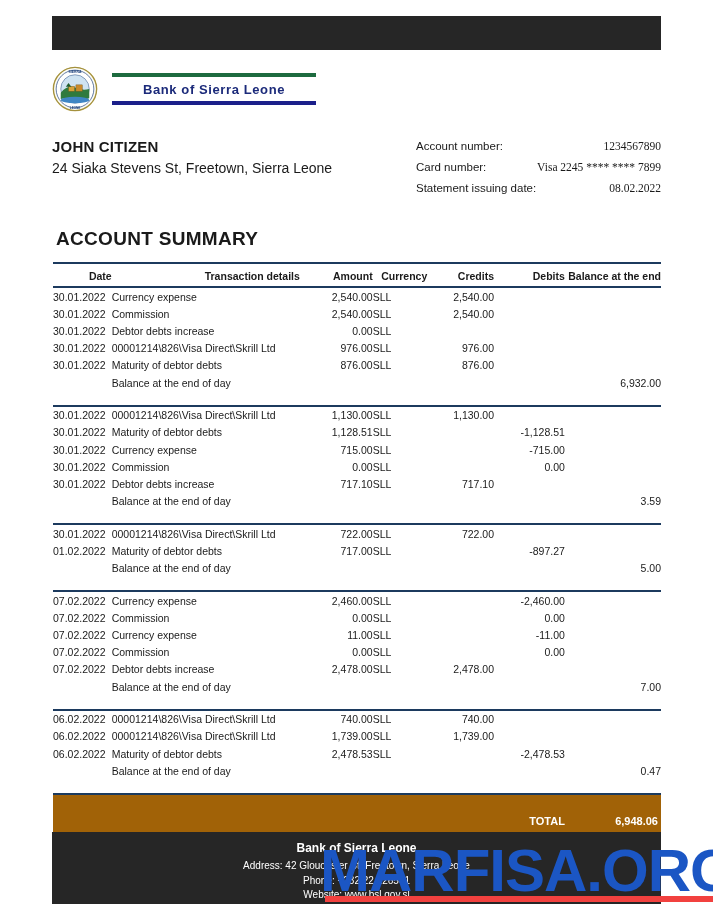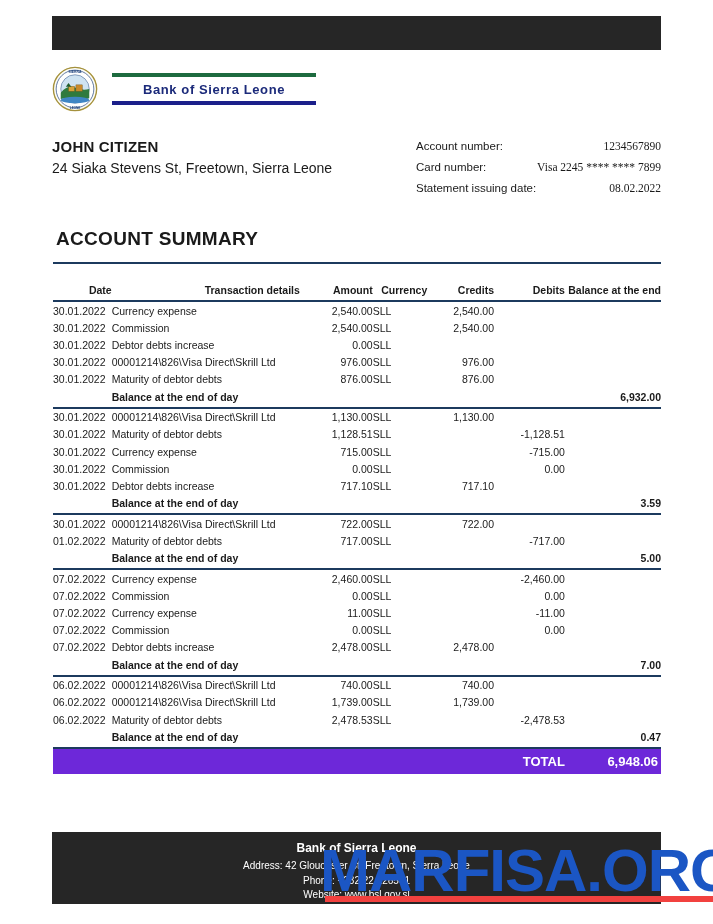--- a/index.html
+++ b/index.html
@@ -117,21 +117,21 @@
   }
   table.stmt {
     width: 100%;
     border-collapse: collapse;
     font-size: 10.5px;
     color: #1a1a1a;
   }
   table.stmt th {
     font-size: 10.5px;
     font-weight: bold;
-    padding: 20px 0 4px 0;
+    padding: 6px 0 4px 0;
     text-align: right;
     white-space: nowrap;
   }
   thead tr {
     border-top: 2px solid #1c3a5e;
     border-bottom: 2px solid #1c3a5e;
   }
   th.c-date, td.c-date { text-align: left;  width: 58px; padding-left: 3px;}
   th.c-det,  td.c-det  { text-align: left;  width: 186px; padding-left: 7px;}
   th.c-amt,  td.c-amt  { text-align: right; width: 72px; }
@@ -140,29 +140,28 @@
   th.c-deb,  td.c-deb  { text-align: right; width: 70px; }
   th.c-bal,  td.c-bal  { text-align: right; width: 92px; padding-right: 3px;}
   table.stmt td {
     padding: 2.6px 0;
     vertical-align: top;
   }
   tr.grp-end td {
     border-bottom: 2px solid #1c3a5e;
   }
   tr.bal-row td {
-    padding-bottom: 4px;
-    font-weight: bold;
+    padding-bottom: 16px;
   }
   tr.total-row td {
-    background: #6d28d9;
+    background: #a16207;
     color: #ffffff;
     font-weight: bold;
-    font-size: 13px;
-    padding: 5px 0;
+    font-size: 11px;
+    padding: 20px 0;
   }
   tr.total-row td.c-bal { padding-right: 3px; }
   
   .footer {
     position: absolute;
     left: 52px;
     top: 832px;
     width: 609px;
     height: 72px;
     background: #262626;
@@ -382,21 +381,21 @@
             <td class="c-cred">722.00</td>
             <td class="c-deb"></td>
             <td class="c-bal"></td>
           </tr>
           <tr>
             <td class="c-date">01.02.2022</td>
             <td class="c-det">Maturity of debtor debts</td>
             <td class="c-amt">717.00</td>
             <td class="c-cur">SLL</td>
             <td class="c-cred"></td>
-            <td class="c-deb">-717.00</td>
+            <td class="c-deb">-897.27</td>
             <td class="c-bal"></td>
           </tr>
           <tr class="bal-row grp-end">
             <td class="c-date"></td>
             <td class="c-det">Balance at the end of day</td>
             <td class="c-amt"></td>
             <td class="c-cur"></td>
             <td class="c-cred"></td>
             <td class="c-deb"></td>
             <td class="c-bal">5.00</td>

